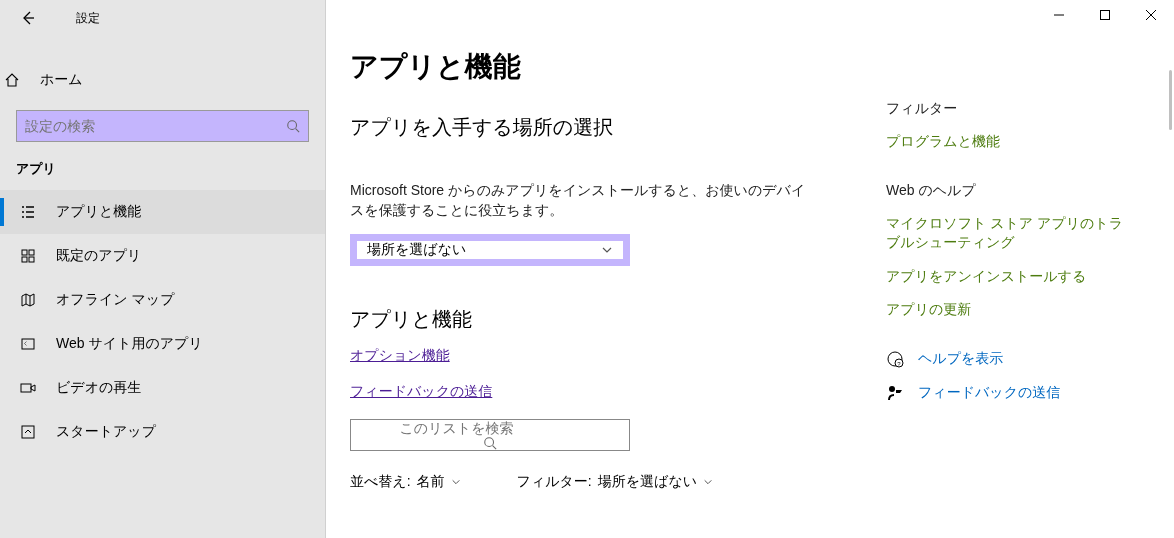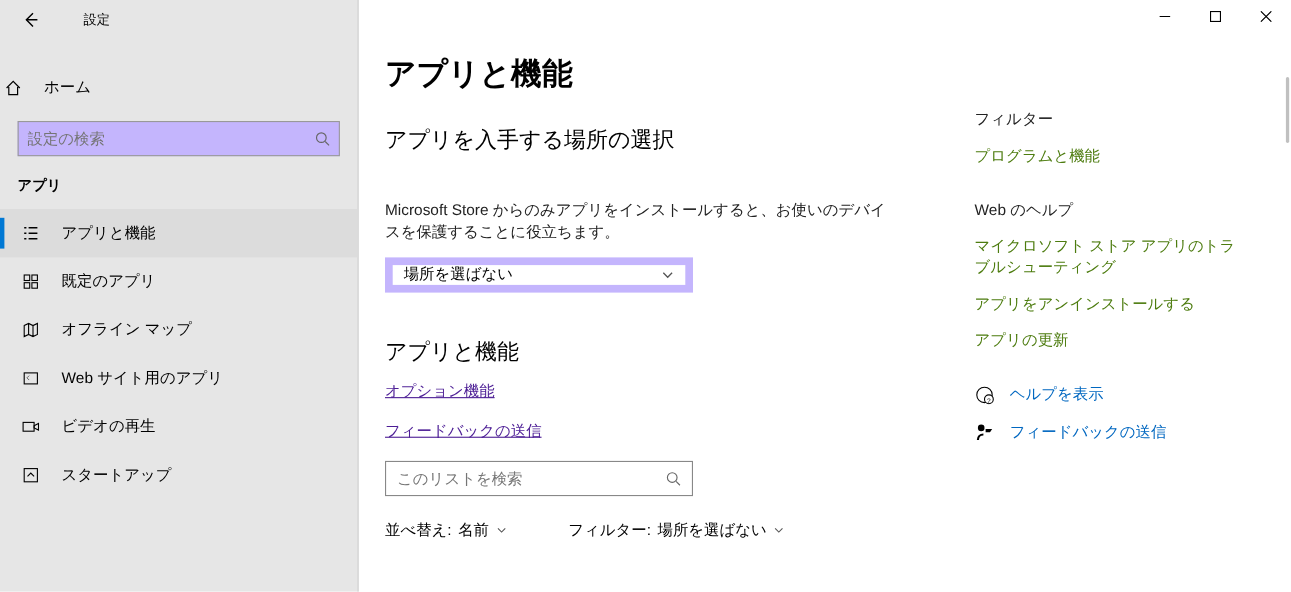--- a/index.html
+++ b/index.html
@@ -23,21 +23,21 @@
 .nav-item .label { margin-left: 18px; font-size: 14px; }
 .main { flex: 1; position: relative; display: flex; }
 .window-controls { position: absolute; top: 0; right: 0; display: flex; }
 .wc { width: 46px; height: 30px; display: flex; align-items: center; justify-content: center; cursor: pointer; }
 .content { padding: 48px 0 0 24px; width: 560px; }
 .h1 { font-size: 28px; font-weight: 600; margin-bottom: 28px; }
 .h2 { font-size: 20px; font-weight: 400; margin-bottom: 14px; }
 .body-text { font-size: 14px; color: #222; margin-bottom: 14px; max-width: 460px; line-height: 1.4; margin-top: 40px; }
 .select-box { display: flex; align-items: center; justify-content: space-between; border: 7px solid #c4b5fd; height: 32px; width: 280px; padding: 0 10px; font-size: 14px; cursor: pointer; margin-bottom: 40px; }
 .link { color: #4c1d95; font-size: 14px; cursor: pointer; display: block; margin-bottom: 18px; text-decoration: underline; }
-.search-box2 { display: flex; align-items: center; border: 1px solid #888; height: 32px; width: 280px; padding: 0 10px; margin-top: 14px; margin-bottom: 22px; }
+.search-box2 { display: flex; align-items: center; border: 1px solid #888; height: 32px; width: 280px; padding: 0 10px; margin-top: 14px; margin-bottom: 22px; flex-direction: column; }
 .search-box2 input { flex: 1; border: none; background: transparent; outline: none; font-size: 14px; color: #666; }
 .sortfilter { display: flex; gap: 56px; font-size: 14px; }
 .sf-item { display: flex; align-items: center; gap: 6px; cursor: pointer; }
 .right-pane { padding: 100px 24px 0 0; width: 270px; }
 .rp-head { font-size: 14px; color: #222; margin-bottom: 14px; }
 .rp-link { color: #4d7c0f; font-size: 14px; cursor: pointer; display: block; margin-bottom: 14px; line-height: 1.4; }
 .rp-section { margin-bottom: 30px; }
 .rp-iconrow { display: flex; align-items: center; gap: 14px; margin-bottom: 16px; cursor: pointer; }
 .rp-iconrow .txt { color: #0067c0; font-size: 14px; }
 .scrollbar-stub { position: absolute; right: 2px; top: 70px; width: 3px; height: 60px; background: #c0c0c0; border-radius: 2px; }

